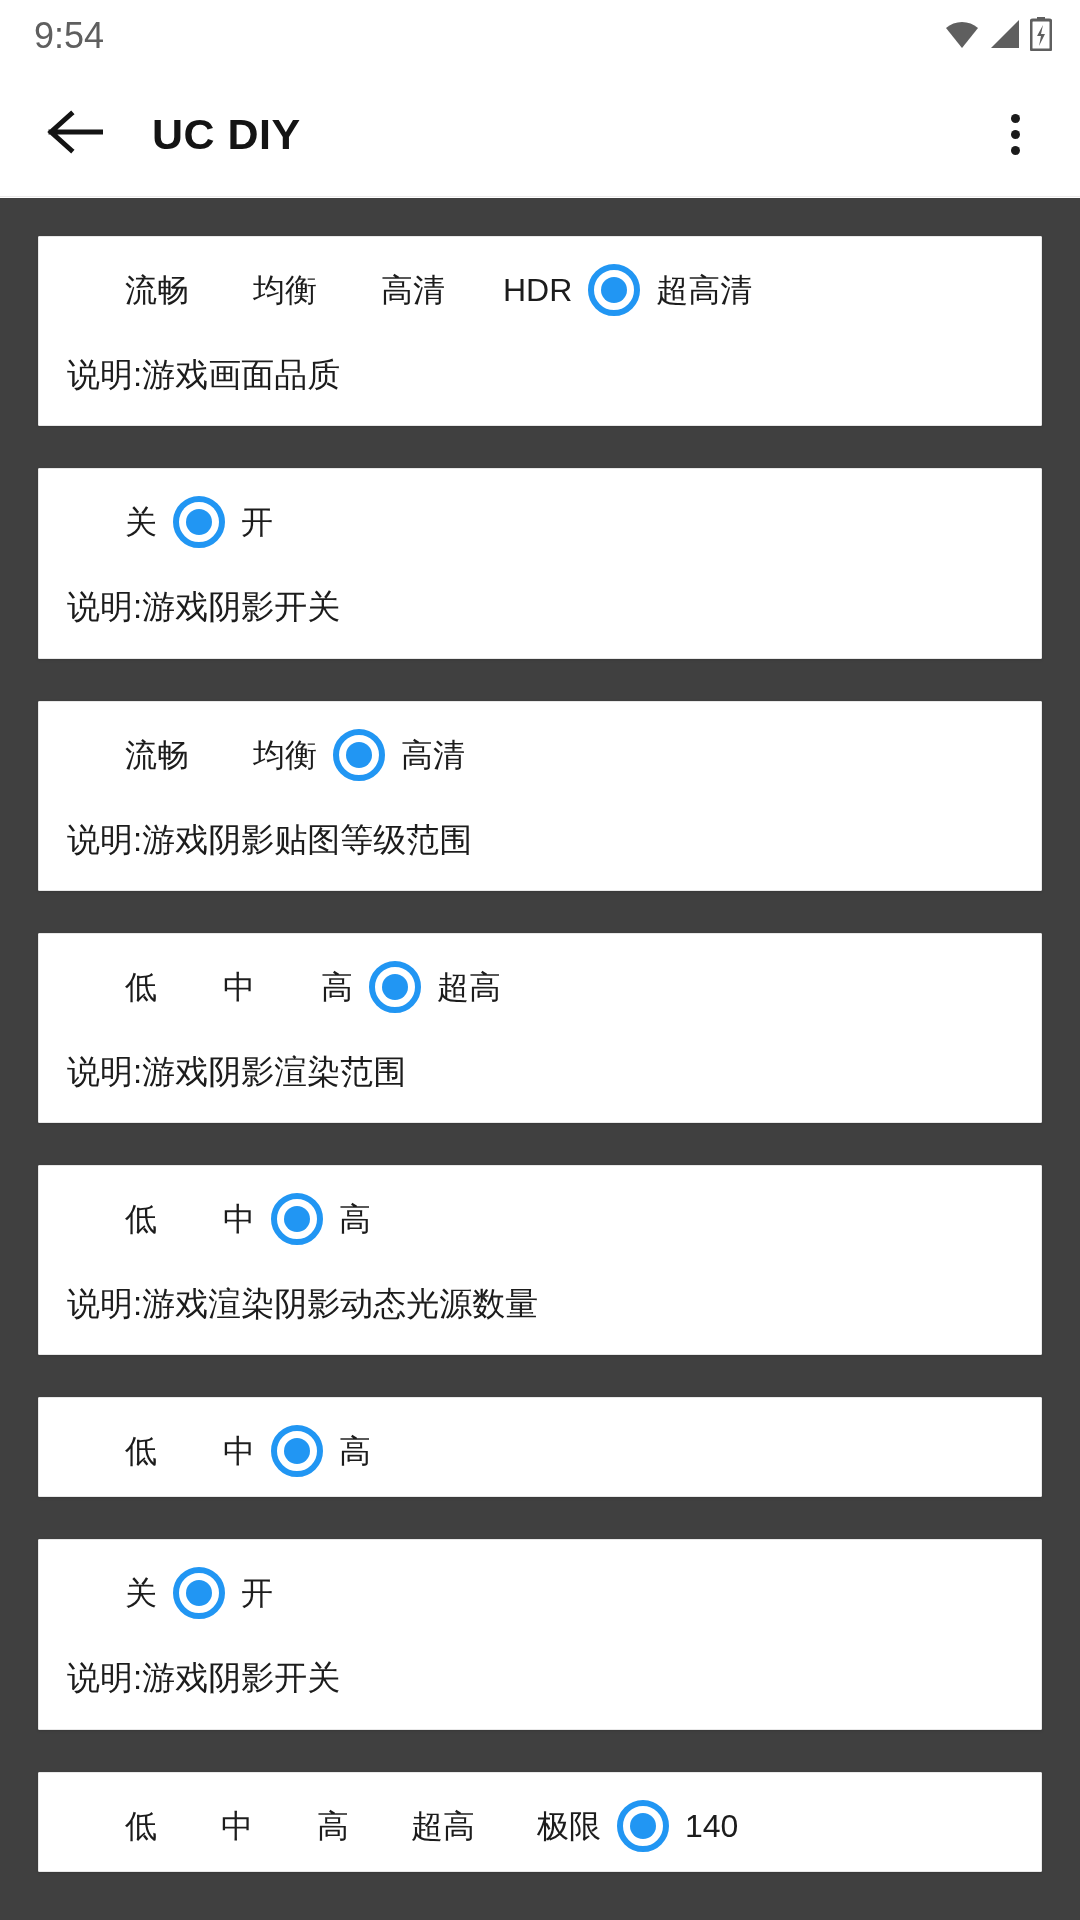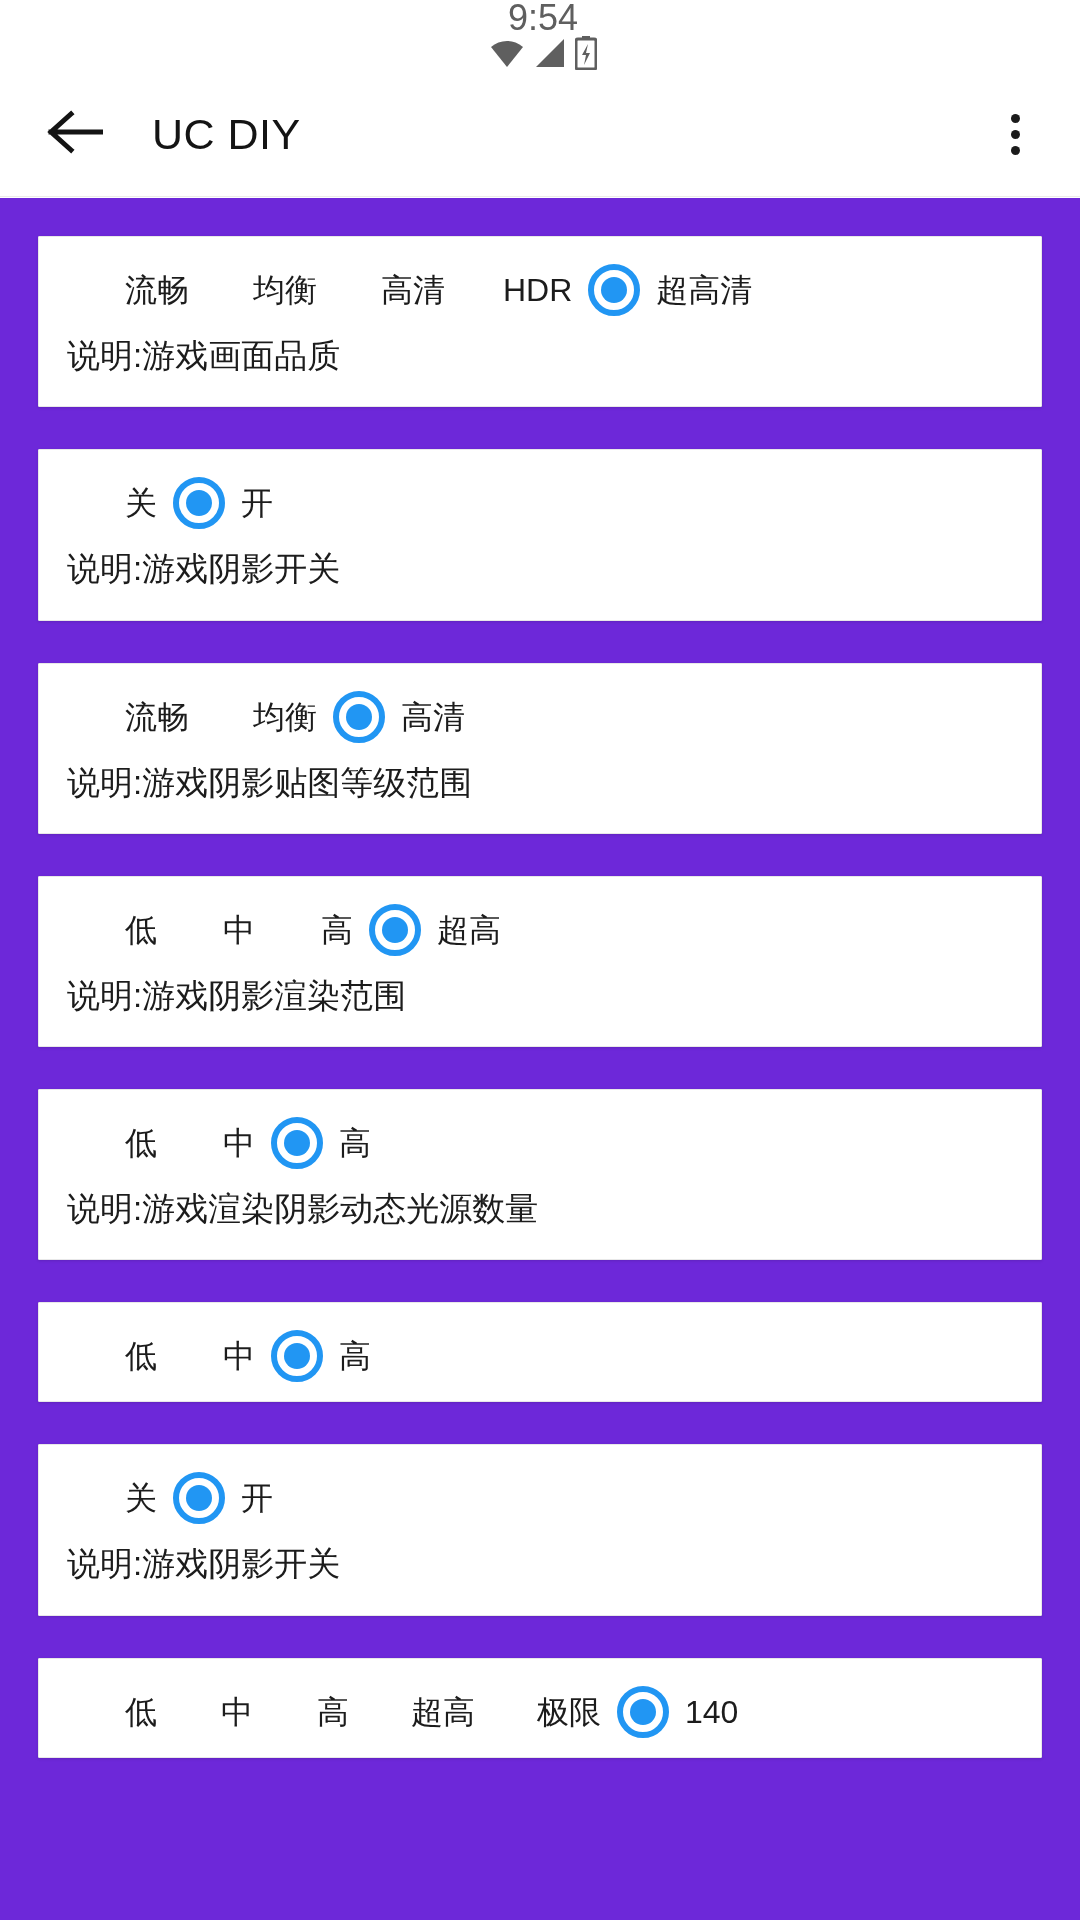--- a/index.html
+++ b/index.html
@@ -13,21 +13,20 @@
   body { position: relative; }
 
   
   .status-bar {
     height: 72px;
     display: flex;
     align-items: center;
     justify-content: space-between;
     padding: 0 28px 0 34px;
     background: #ffffff;
-    flex-direction: column;
   }
   .status-time {
     font-size: 36px;
     color: #5f5f5f;
     letter-spacing: 0px;
     line-height: 1;
     font-weight: 400;
   }
   .status-icons {
     display: flex;
@@ -50,21 +49,21 @@
   .back-btn {
     width: 70px;
     height: 70px;
     display: flex;
     align-items: center;
     justify-content: center;
     flex: 0 0 auto;
   }
   .app-title {
     font-size: 43px;
-    font-weight: 400;
+    font-weight: 700;
     color: #141414;
     margin-left: 42px;
     letter-spacing: 0.5px;
     white-space: nowrap;
   }
   .spacer { flex: 1 1 auto; }
   .overflow-btn {
     width: 70px;
     height: 70px;
     display: flex;
@@ -82,21 +81,21 @@
     background: #1b1b1b;
   }
 
   
   .content {
     position: absolute;
     top: 198px;
     left: 0;
     right: 0;
     bottom: 0;
-    background: #6d28d9;
+    background: #404040;
     padding: 38px 38px 0 38px;
     overflow: hidden;
   }
 
   .card {
     background: #ffffff;
     border: 1px solid #e8e8e8;
     box-shadow: 0 1px 3px rgba(0,0,0,0.13);
     margin-bottom: 42px;
     padding: 0 0 0 0;
@@ -131,20 +130,21 @@
     height: 26px;
     border-radius: 50%;
     background: #2196f3;
   }
   .desc {
     font-size: 33px;
     color: #1c1c1c;
     padding: 0 0 30px 28px;
     line-height: 1.25;
     white-space: nowrap;
+    margin-top: 19px;
   }
 </style>
 </head>
 <body>
 
 <div class="status-bar">
   <div class="status-time">9:54</div>
   <div class="status-icons">
     <span class="icon-wifi">
       <svg width="36" height="30" viewBox="0 0 36 30">

